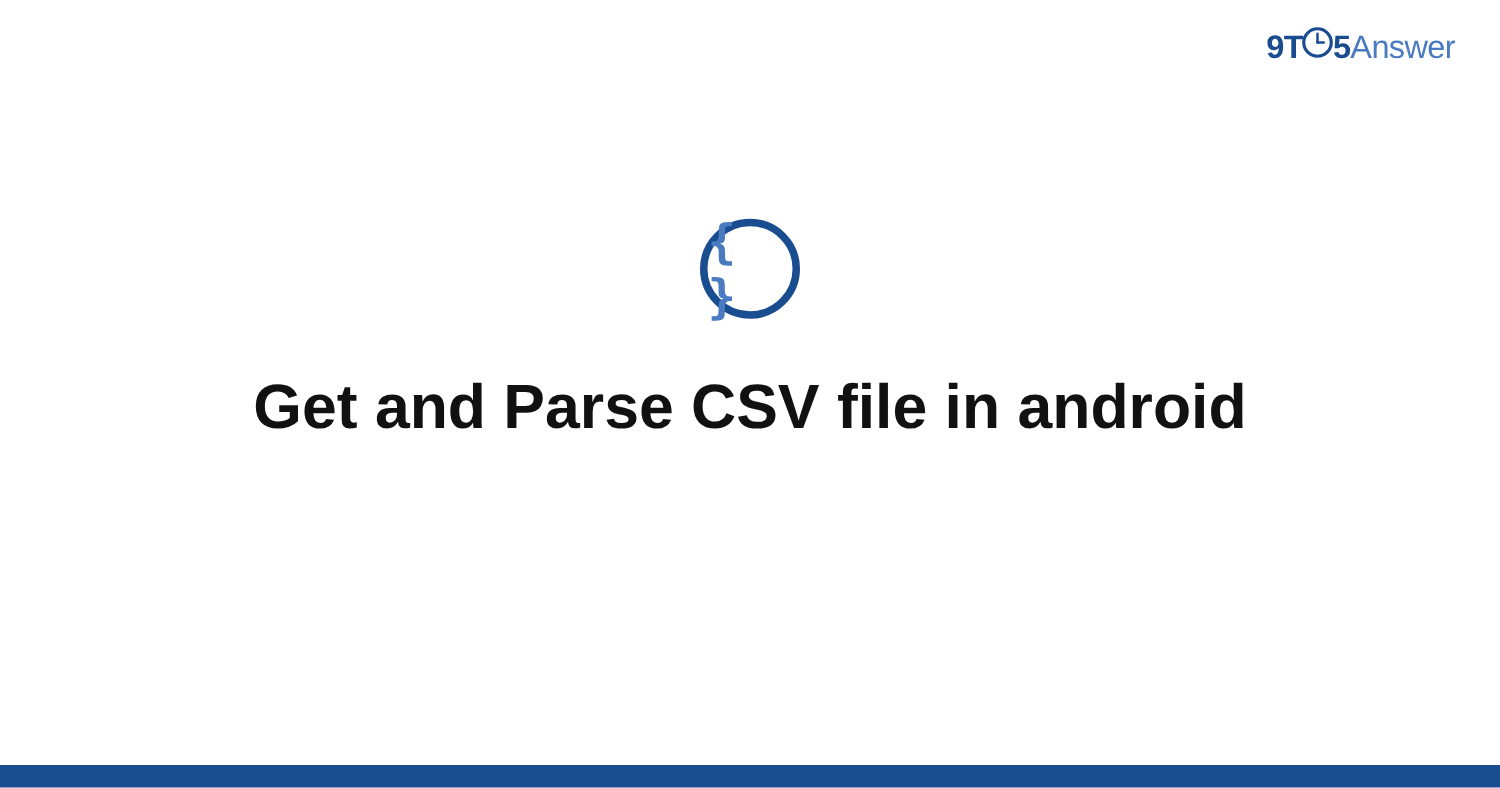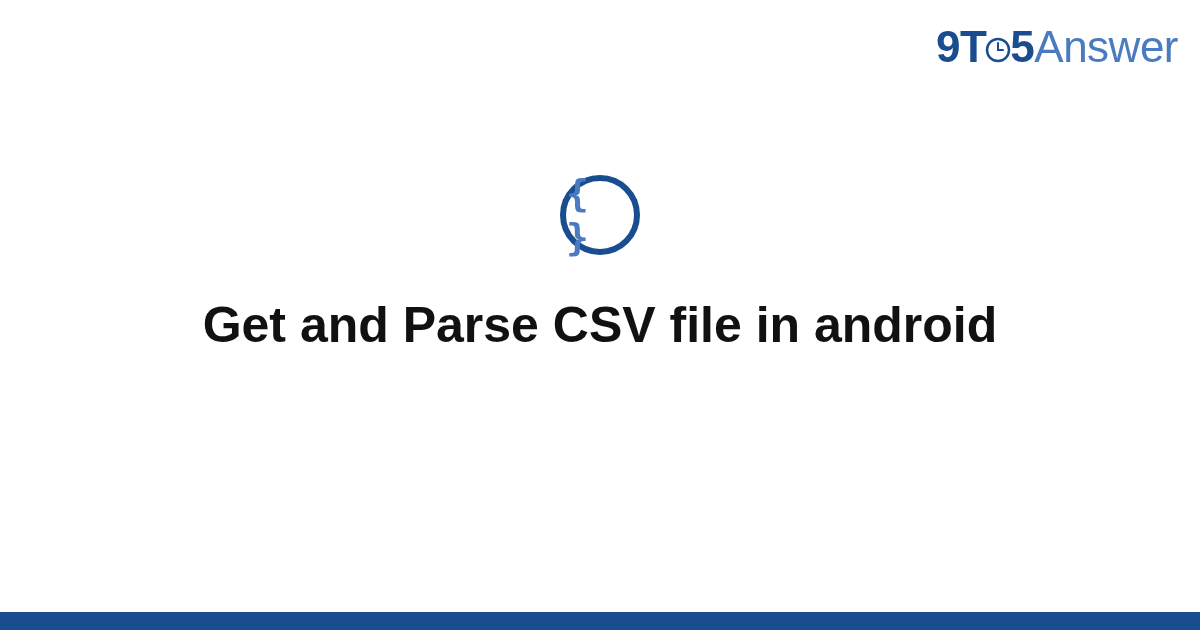--- a/index.html
+++ b/index.html
@@ -11,22 +11,22 @@
       width: 1200px;
       height: 630px;
       background: #ffffff;
       font-family: -apple-system, BlinkMacSystemFont, "Segoe UI", Helvetica, Arial, sans-serif;
       position: relative;
       overflow: hidden;
     }
     .brand {
       position: absolute;
       top: 22px;
-      right: 22px;
-      font-size: 44px;
+      right: 36px;
+      font-size: 26px;
       font-weight: 600;
       letter-spacing: -0.5px;
     }
     .brand .nine {
       color: #1a4d8f;
       font-weight: 700;
     }
     .brand .clock {
       display: inline-block;
       vertical-align: middle;

